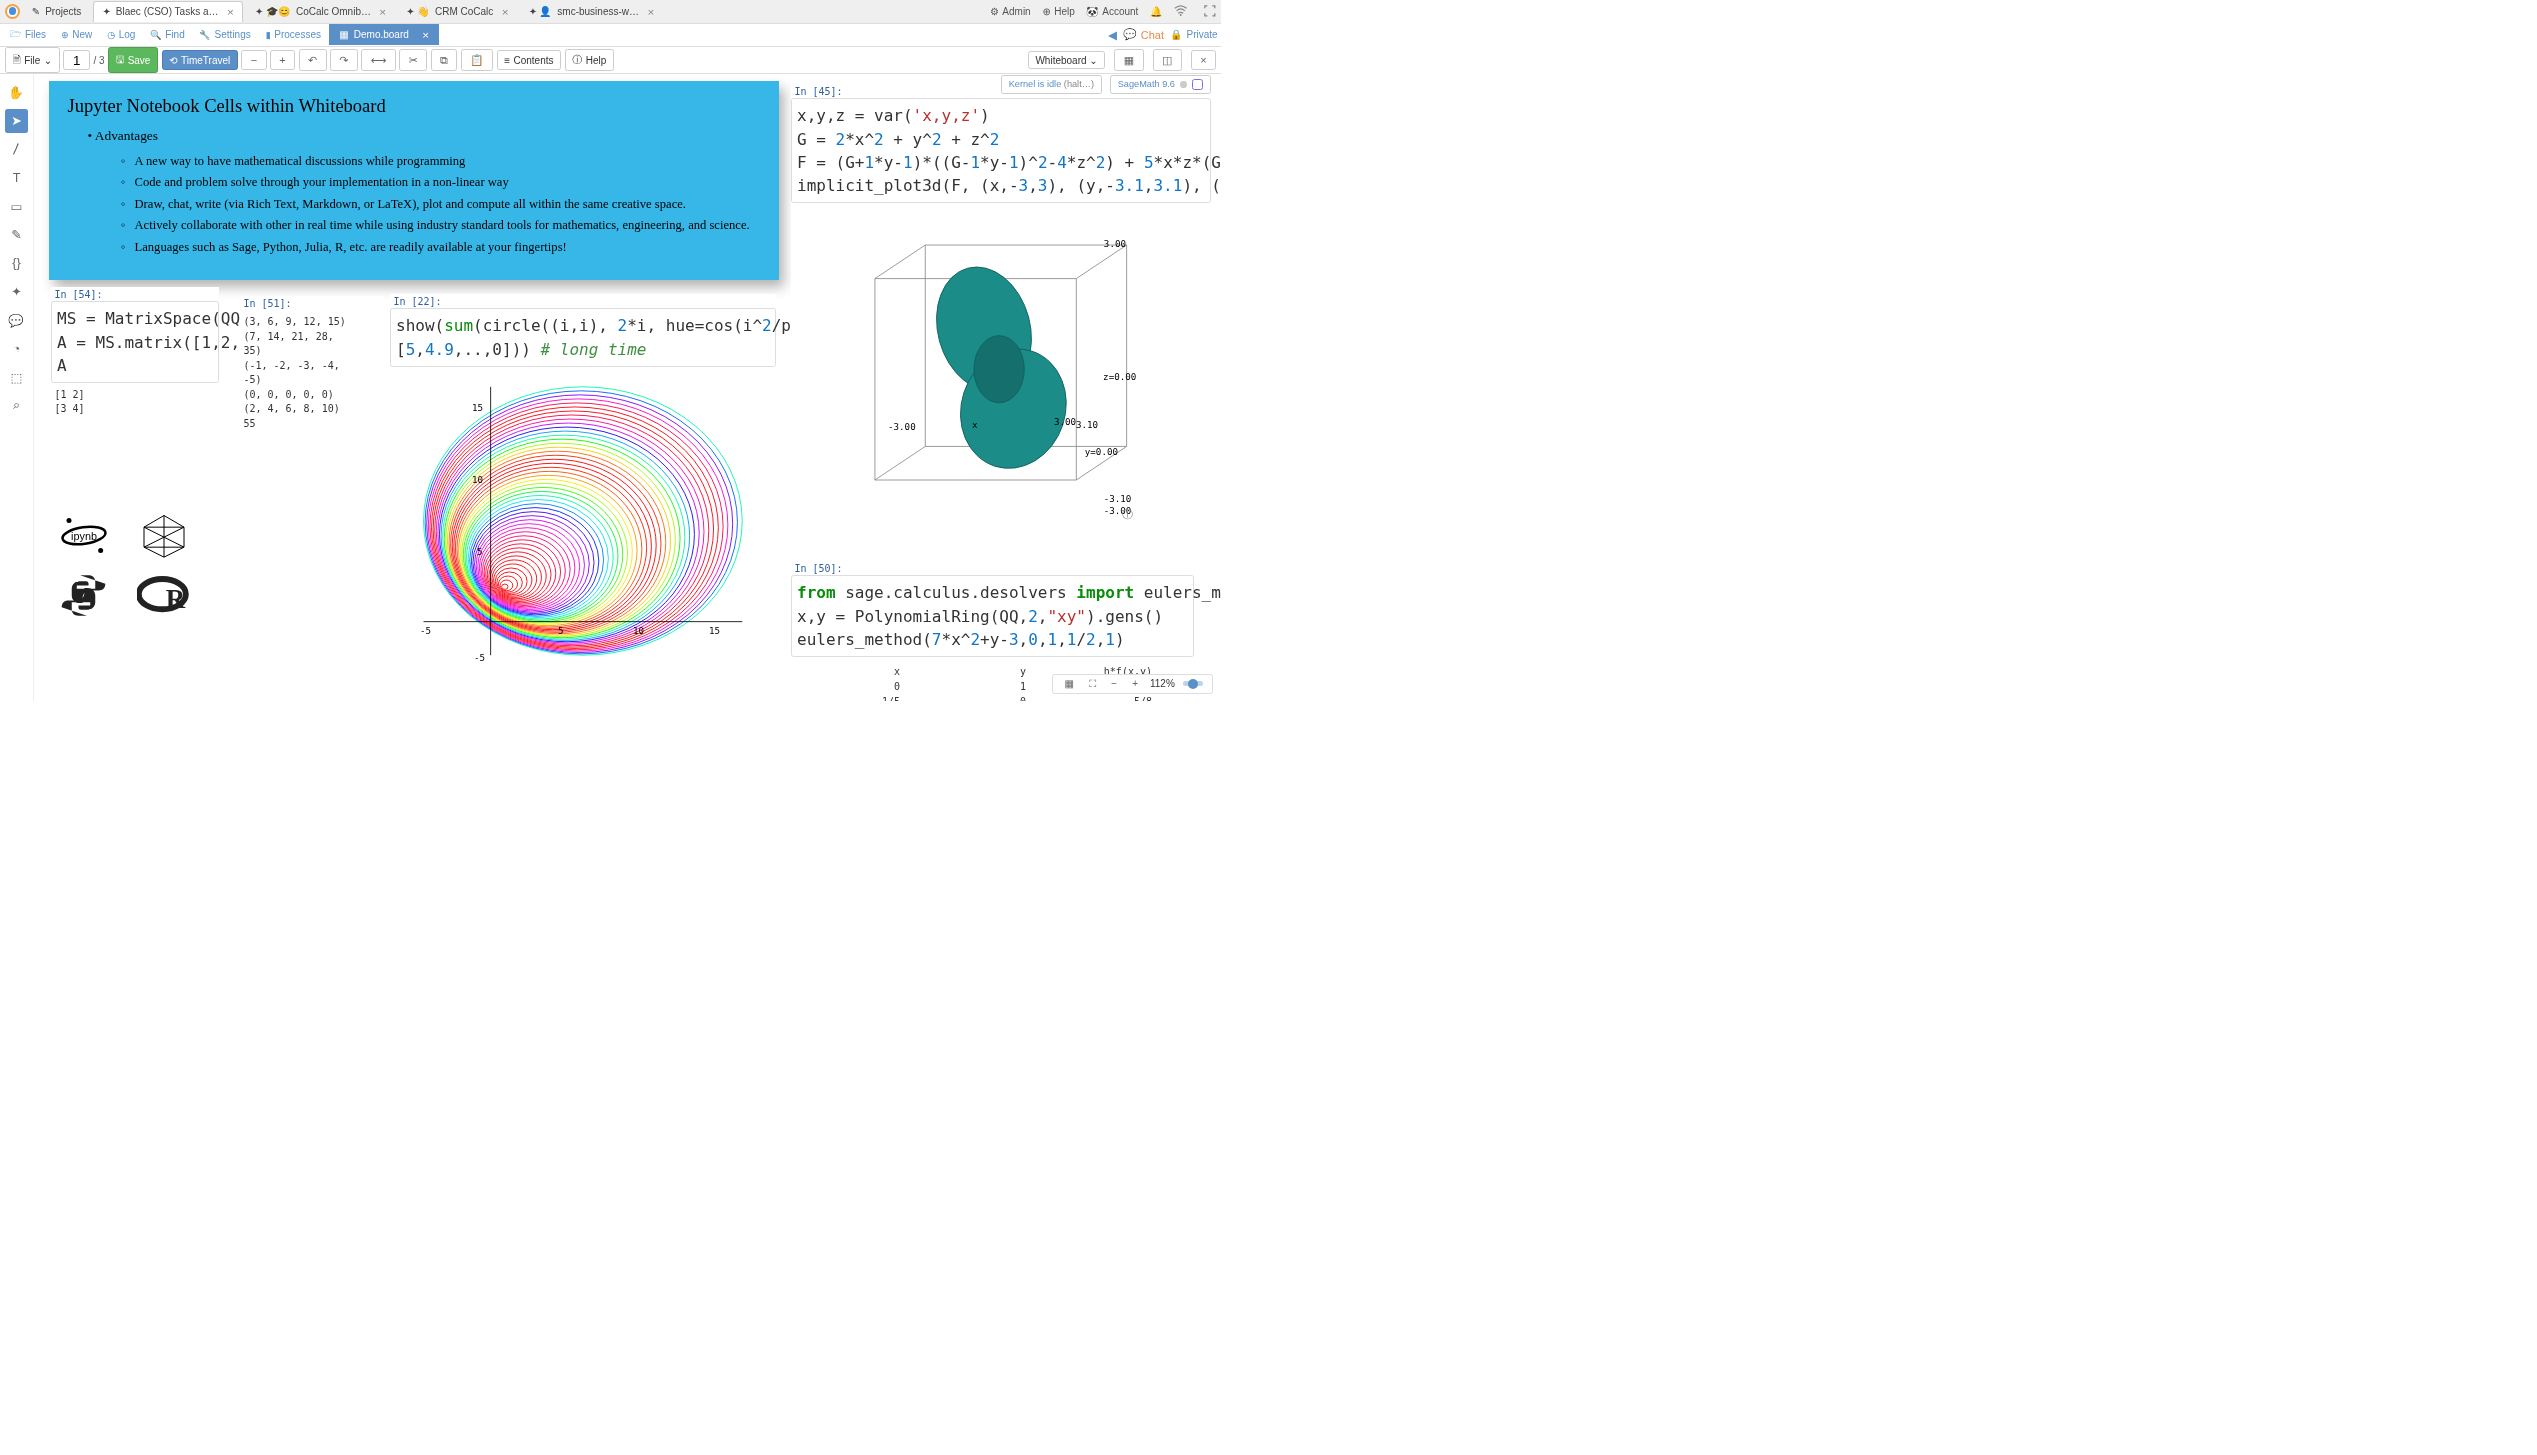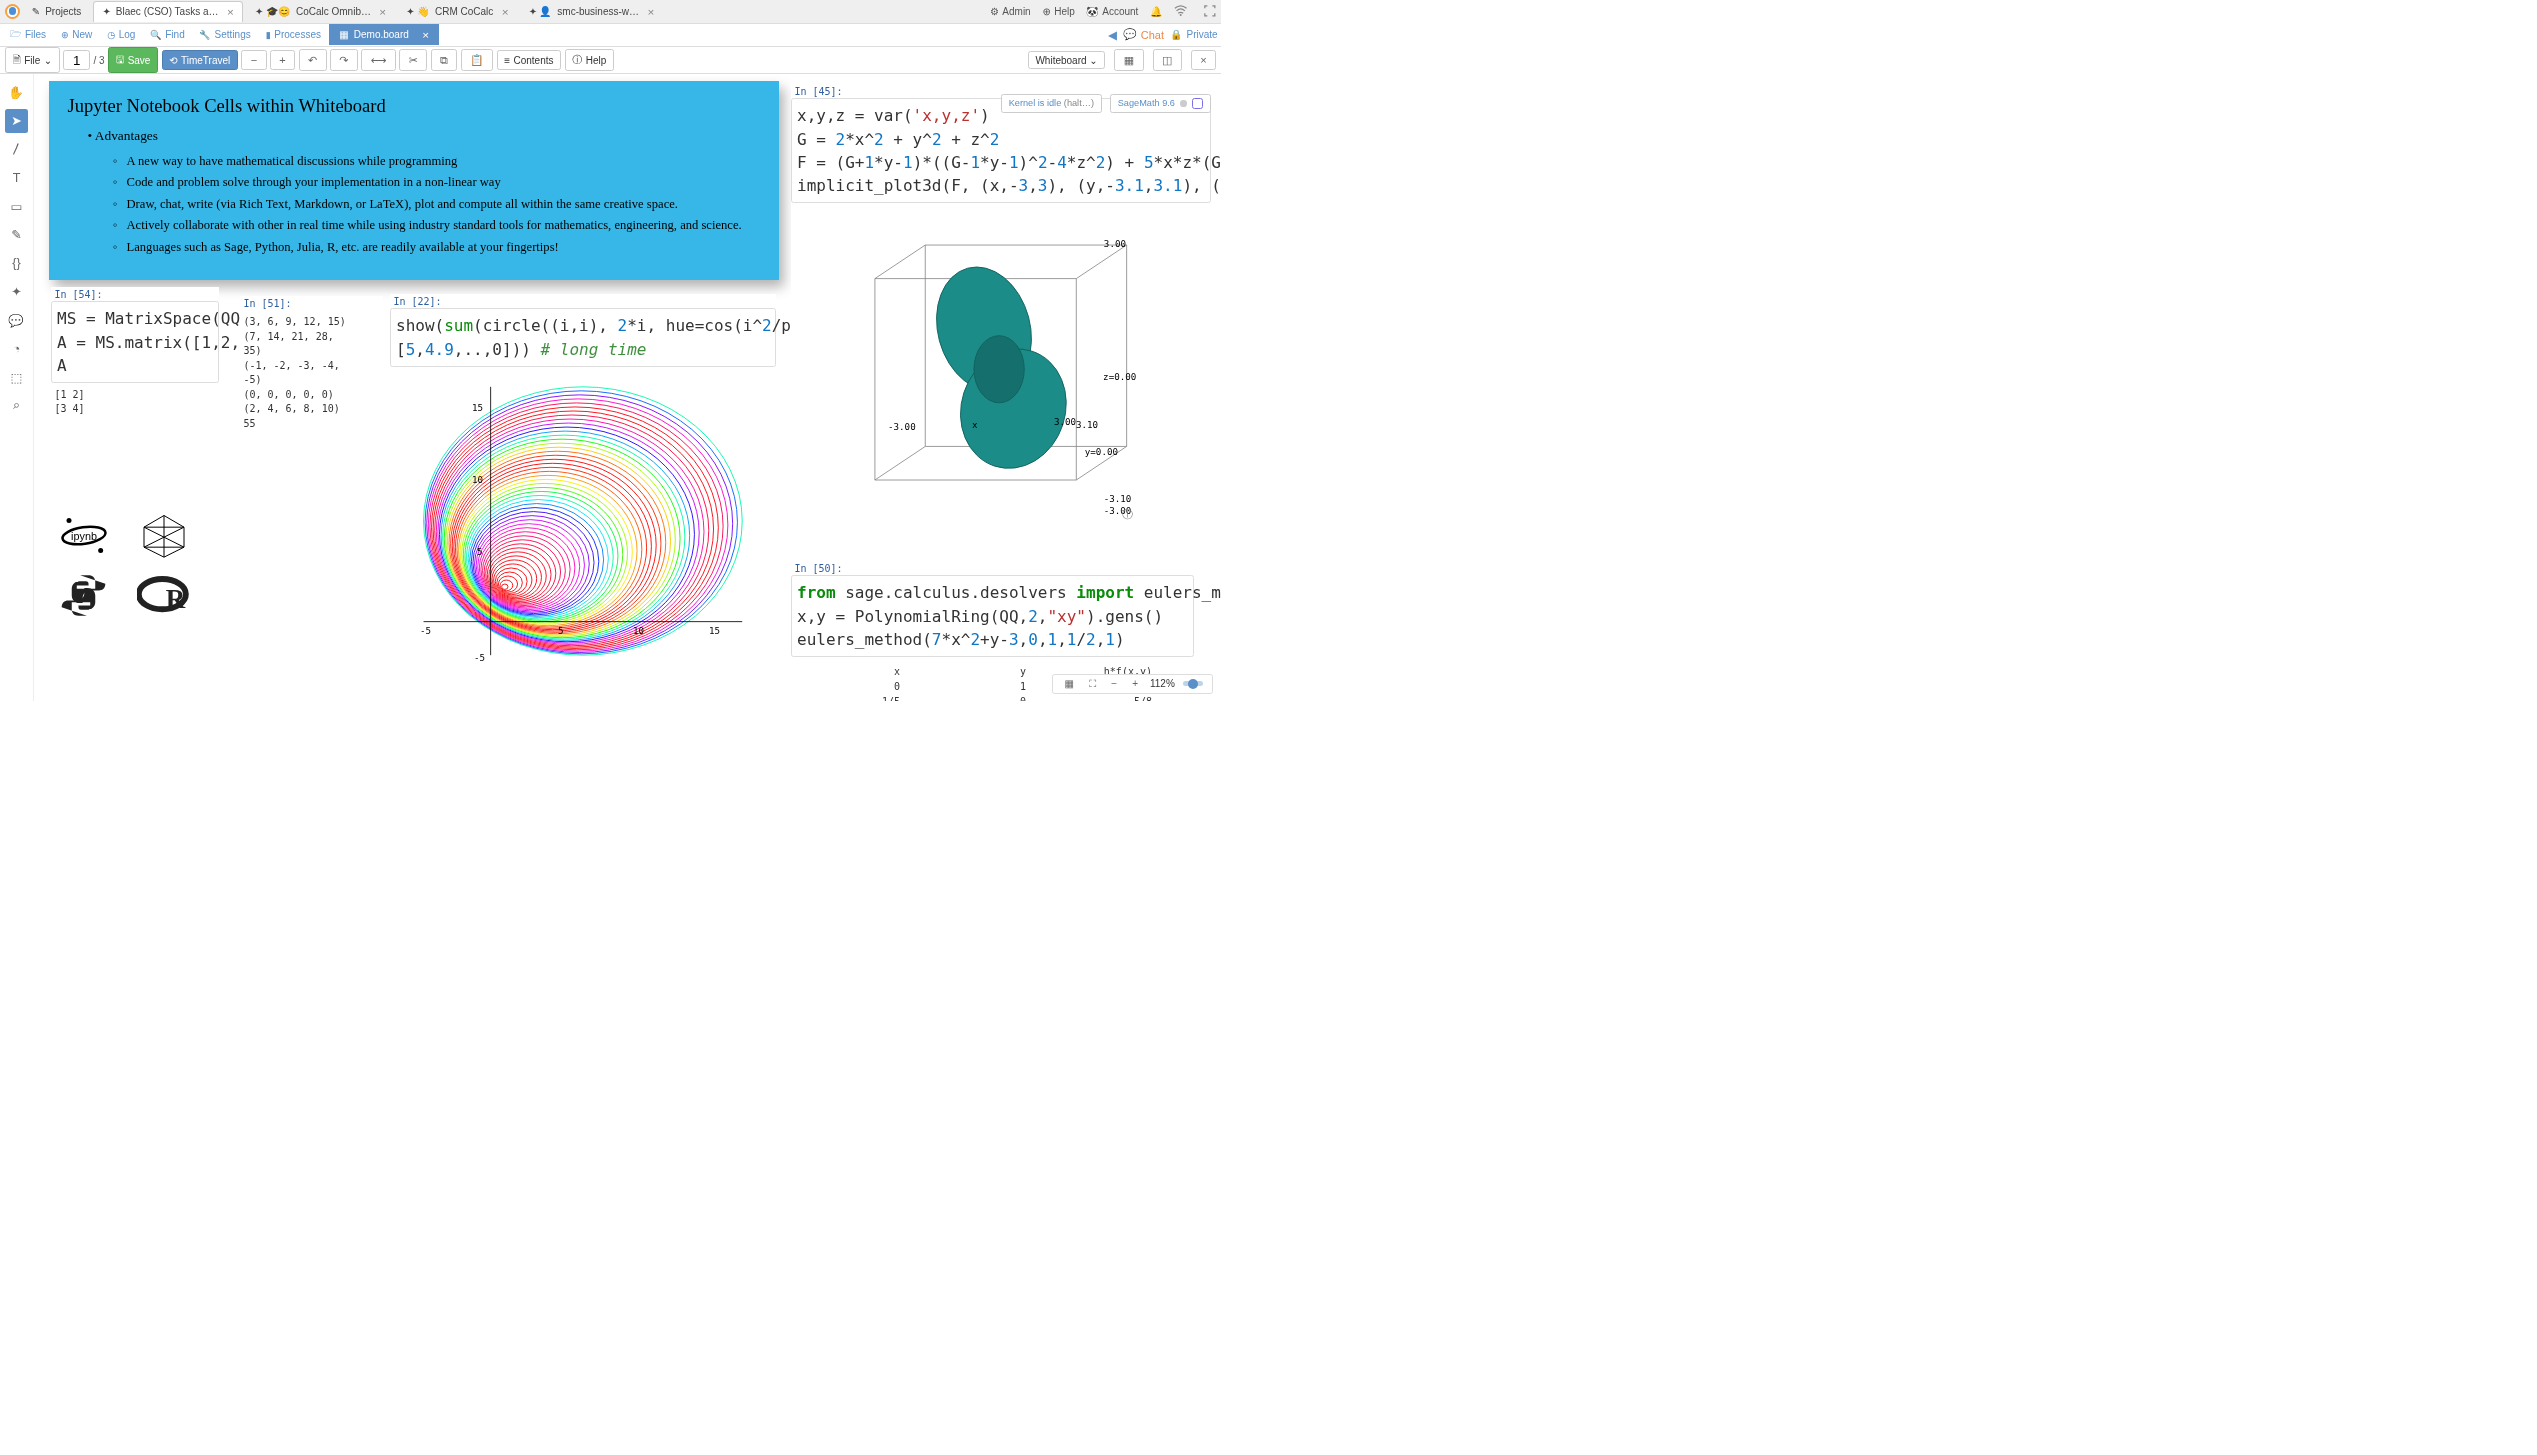--- a/index.html
+++ b/index.html
@@ -31,27 +31,27 @@
 .wb-select { border:0.8px solid #ccc; border-radius:2.5px; padding:2.5px 6.7px; font-size:10px; background:#fff; }
 .main { display:flex; height: calc(701px - 23.5px - 23.5px - 27px); position:relative; }
 .left-tools { width:34px; background:#fff; border-right:0.8px solid #eee; display:flex; flex-direction:column; align-items:center; padding-top:6.7px; gap:5px; }
 .ltool { width:23.5px; height:23.5px; display:flex; align-items:center; justify-content:center; border-radius:2.5px; cursor:pointer; color:#666; font-size:12.6px; }
 .ltool.active { background:#5a8fc8; color:#fff; }
 .canvas { flex:1; position:relative; background:#fff; overflow:hidden; }
 .note-blue { position:absolute; left:15px; top:6.7px; width:730px; background:#36b7e8; color:#000; padding:15px 18.5px 22px; box-shadow: 5px 6.7px 11.7px rgba(0,0,0,0.3); }
 .note-blue h2 { font-size:18.5px; font-weight:500; margin-bottom:11.7px; font-family: Georgia, serif;}
 .note-blue .adv { font-size:13.4px; margin-left:20px; margin-bottom:6.7px; font-family: Georgia, serif;}
 .note-blue ul { list-style: none; margin-left: 59px; font-family: Georgia, serif;}
-.note-blue li { font-size:12.6px; line-height:1.7; position:relative; }
+.note-blue li { font-size:12.6px; line-height:1.7; position:relative;margin-left:8px; }
 .note-blue li::before { content:'◦'; position:absolute; left:-13.4px; }
 .cell { position:absolute; background:#fff; }
 .cell-prompt { font-family: Menlo, monospace; font-size:10px; color:#3060a0; padding:1.7px 3.4px; }
 .cell-code { font-family: Menlo, monospace; font-size:16px; padding:5px 5px; border:0.8px solid #ddd; border-radius:2.5px; white-space:pre; line-height:1.45; background:#fff; }
 .cell-out { font-family: Menlo, monospace; font-size:10px; padding:5px 3.4px; white-space:pre; line-height:1.45; }
-.kernel-bar { position:absolute; top:20px; right:10px; display:flex; gap:8.4px; z-index:5; }
+.kernel-bar { position:absolute; top:1px; right:10px; display:flex; gap:8.4px; z-index:5; }
 .kernel-status { border:0.8px solid #ccc; border-radius:2.5px; padding:2.5px 6.7px; font-size:9.2px; color:#5a8fc8; background:#fff; }
 .kernel-status .halt { color:#888; }
 .kernel-name { border:0.8px solid #ccc; border-radius:2.5px; padding:2.5px 6.7px; font-size:9.2px; color:#5a8fc8; background:#fff; display:flex; align-items:center; gap:5px;}
 .kernel-name .dot { width:6.7px; height:6.7px; border-radius:50%; background:#ccc;}
 .kernel-name .sage-ring { width:11.7px;height:11.7px;border:1.7px solid #7a6fe8;border-radius:2.5px;}
 .plot-circles { position:relative; width:369px; height:302px; margin-top:3.4px;}
 .tick-lbl { position:absolute; font-size:9.2px; color:#000; font-family:Menlo,monospace;}
 .logos { position:absolute; left:20px; top:436px; display:grid; grid-template-columns: 67px 67px; gap:10px 13.4px; }
 .logo-box { width:59px; height:50px; display:flex; align-items:center; justify-content:center; font-size:9.2px; color:#000; }
 .euler-table { font-family: Menlo, monospace; font-size:10px; line-height:1.5; margin-top:6.7px; }

